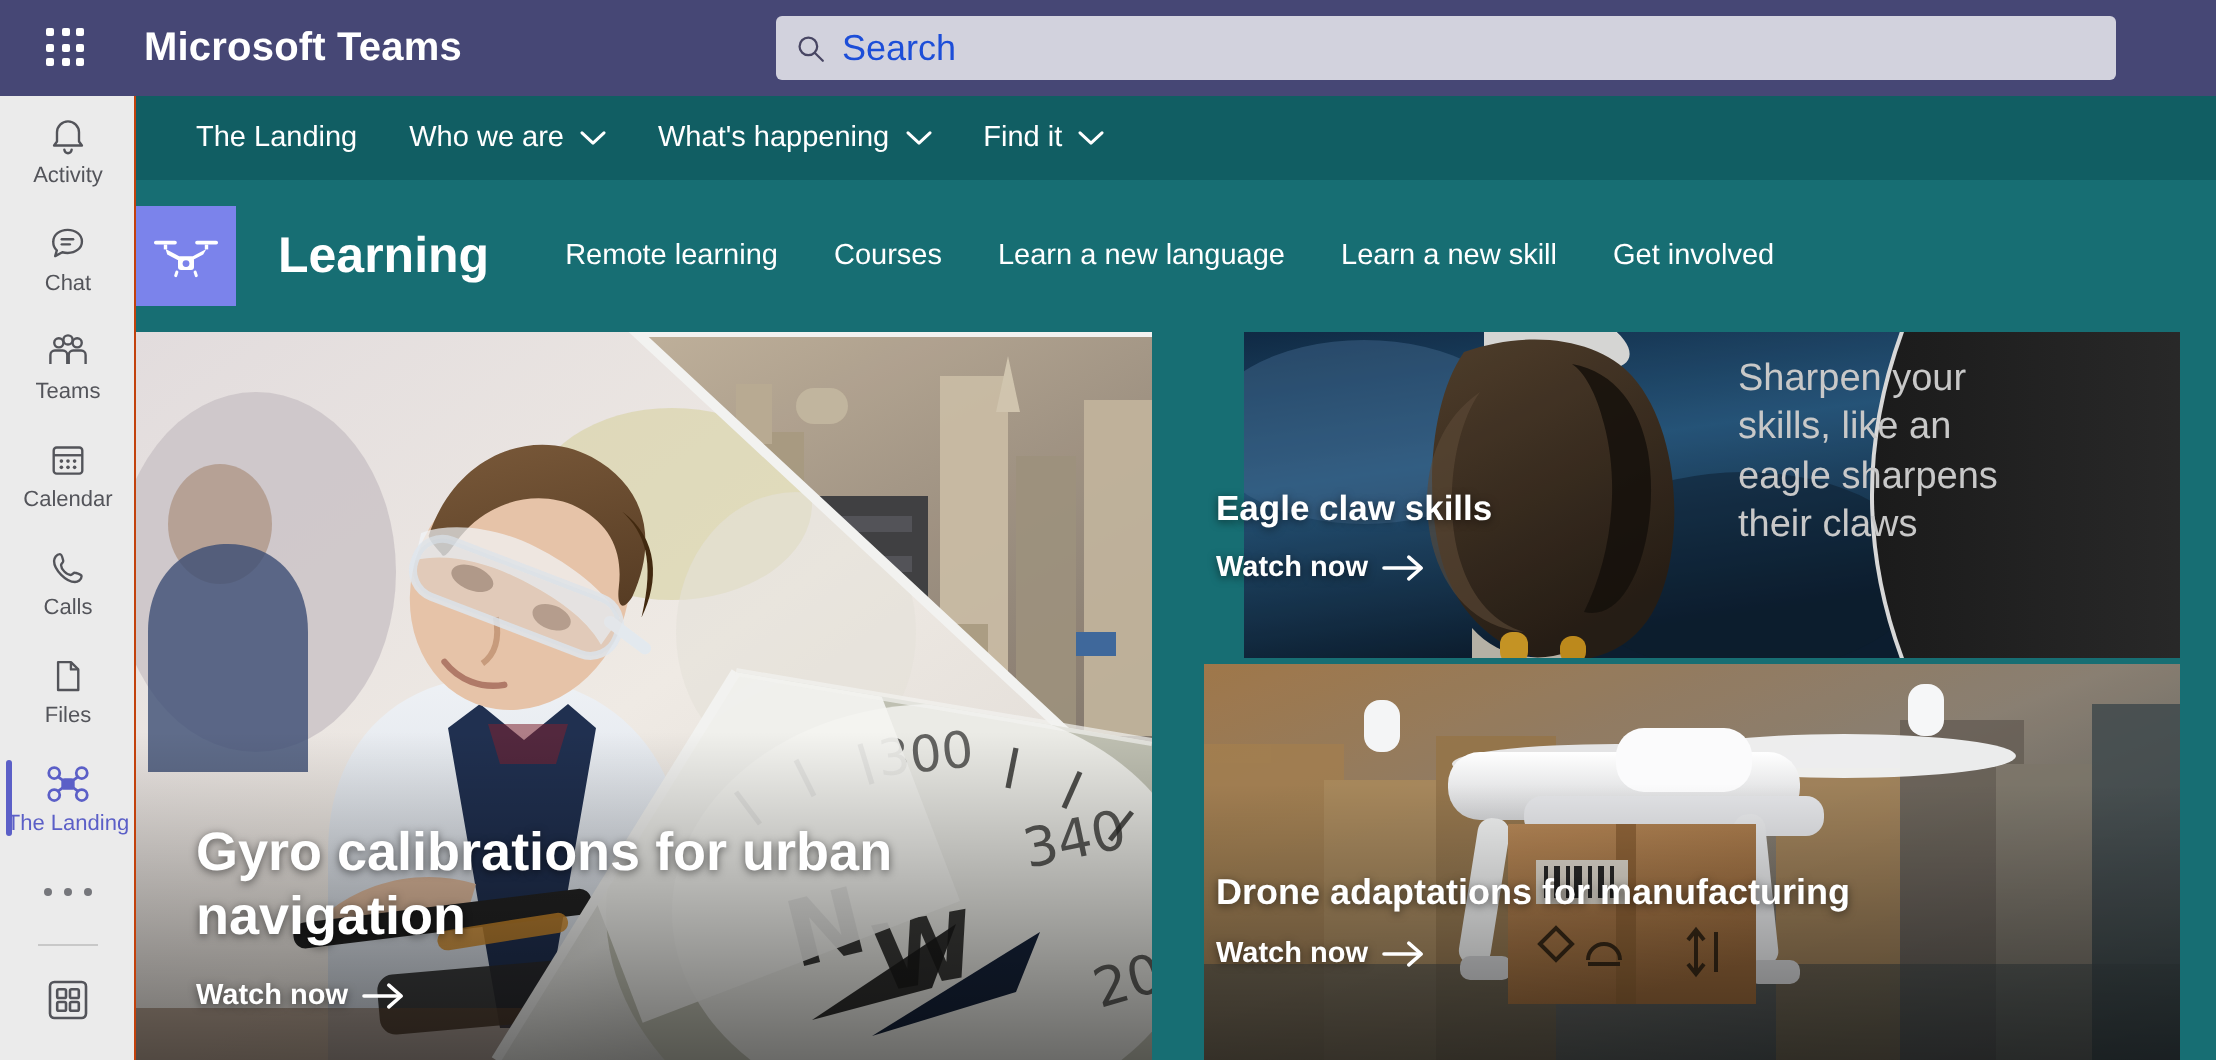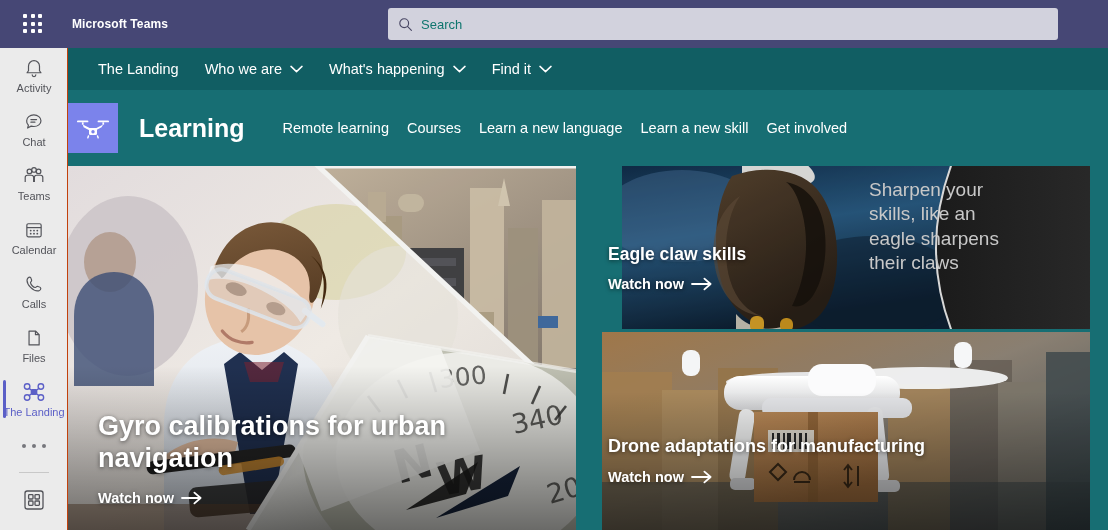--- a/index.html
+++ b/index.html
@@ -17,30 +17,30 @@
     background:#464775;
     display:flex; align-items:center;
   }
   .waffle {
     width:34px; height:34px; margin-left:16px;
     display:grid; grid-template-columns:repeat(3,1fr); grid-template-rows:repeat(3,1fr);
     gap:3px; padding:7px; cursor:pointer;
   }
   .waffle i { display:block; width:4px; height:4px; background:#ffffff; border-radius:1px; }
   .app-title {
-    margin-left:22px; color:#ffffff; font-size:12px; font-weight:bold;
+    margin-left:22px; color:#ffffff; font-size:20px; font-weight:bold;
     letter-spacing:.1px;
   }
   .searchbox {
     position:absolute; left:388px; top:8px; width:670px; height:32px;
     background:#d2d2dd; border-radius:3px;
     display:flex; align-items:center; padding:0 10px; cursor:text;
   }
   .search-ico { width:15px; height:15px; margin-right:8px; flex:none; display:block; }
-  .search-ph { color:#0f766e; font-size:13px; }
+  .search-ph { color:#1d4ed8; font-size:18px; }
 
   
   .rail {
     position:absolute; top:48px; left:0; width:68px; height:482px;
     background:#ebebeb;
     border-right:1px solid #c2410c;
   }
   .rail-item {
     position:relative; width:68px; height:54px;
     display:flex; flex-direction:column; align-items:center; justify-content:center;
@@ -71,21 +71,21 @@
   .banner {
     position:absolute; top:90px; left:68px; width:1040px; height:76px;
     background:#176e73;
     display:flex; align-items:center; 
   }
   .site-logo {
     width:50px; height:50px; background:#7b83eb; flex:none;
     display:flex; align-items:center; justify-content:center;
   }
   .site-name { color:#ffffff; font-size:25px; font-weight:bold; margin-left:21px; white-space:nowrap; }
-  .site-links { display:flex; align-items:center; gap:18px; margin-left:38px; }
+  .site-links { display:flex; align-items:center; gap:28px; margin-left:38px; }
   .site-links .sl { color:#ffffff; font-size:14.5px; cursor:pointer; white-space:nowrap; }
 
   
   .stage { position:absolute; top:166px; left:68px; width:1040px; height:364px; background:#176e73; }
 
   .card { position:absolute; overflow:hidden; cursor:pointer; }
 
   .card-hero  { left:0;   top:0;   width:508px; height:364px; }
   .card-eagle { left:510px; top:0;   width:512px; height:163px;padding-left:44px; }
   .card-drone { left:510px; top:166px; width:512px; height:198px;padding-left:24px; }

